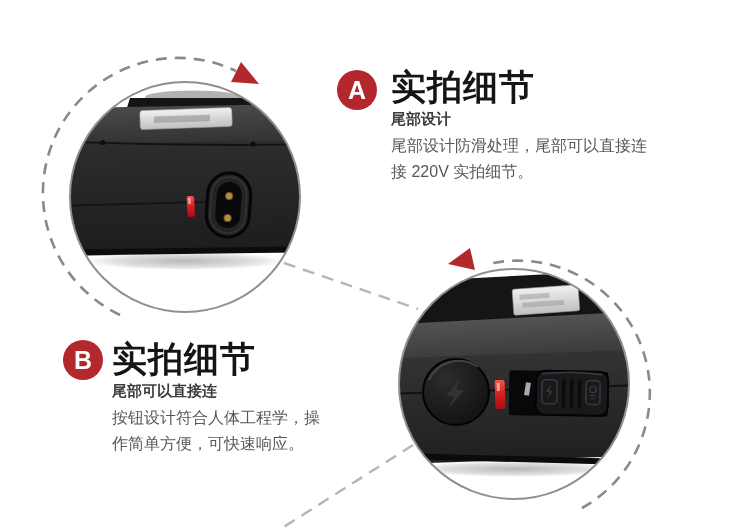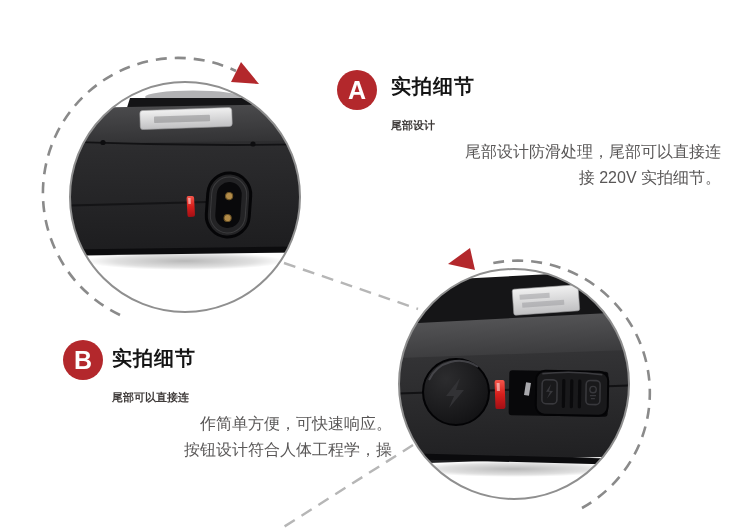--- a/index.html
+++ b/index.html
@@ -29,28 +29,28 @@
     background:var(--accent-red);color:var(--badge-text);
     display:flex;align-items:center;justify-content:center;
     font-size:25px;font-weight:bold;
   }
   .badge-a{left:337px;top:70px;}
   .badge-b{left:63px;top:340px;}
   .text-block{position:absolute;}
   .text-a{left:391px;top:72px;width:330px;}
   .text-b{left:112px;top:344px;width:280px;}
   .tb-title{
-    font-size:20px;line-height:29px;font-weight:800;
+    font-size:35px;line-height:29px;font-weight:800;
     color:var(--heading-text);letter-spacing:1px;
   }
   .tb-subtitle{
-    margin-top:14px;font-size:11px;line-height:20px;font-weight:700;
+    margin-top:8px;font-size:15px;line-height:20px;font-weight:700;
     color:var(--subtitle-text);
   }
-  .tb-body{margin-top:4px;font-size:16px;line-height:26px;color:var(--body-text);text-align:right;}
+  .tb-body{margin-top:4px;font-size:16px;line-height:26px;color:var(--body-text);}
 </style>
 </head>
 <body>
 
 <div class="stage">
 
   <svg class="photo photo-a" width="238" height="238" viewBox="0 0 238 238">
     <defs>
       <clipPath id="clipA">
           <circle cx="119" cy="119" r="115"></circle>
@@ -186,18 +186,18 @@
       <div>尾部设计防滑处理，尾部可以直接连</div>
       <div>接 220V 实拍细节。</div>
     </div>
   </div>
 
   <div class="badge badge-b">B</div>
   <div class="text-block text-b">
     <div class="tb-title">实拍细节</div>
     <div class="tb-subtitle">尾部可以直接连</div>
     <div class="tb-body">
+      <div>按钮设计符合人体工程学，操</div>
       <div>作简单方便，可快速响应。</div>
-      <div>按钮设计符合人体工程学，操</div>
     </div>
   </div>
 
 </div>
 
 </body></html>

